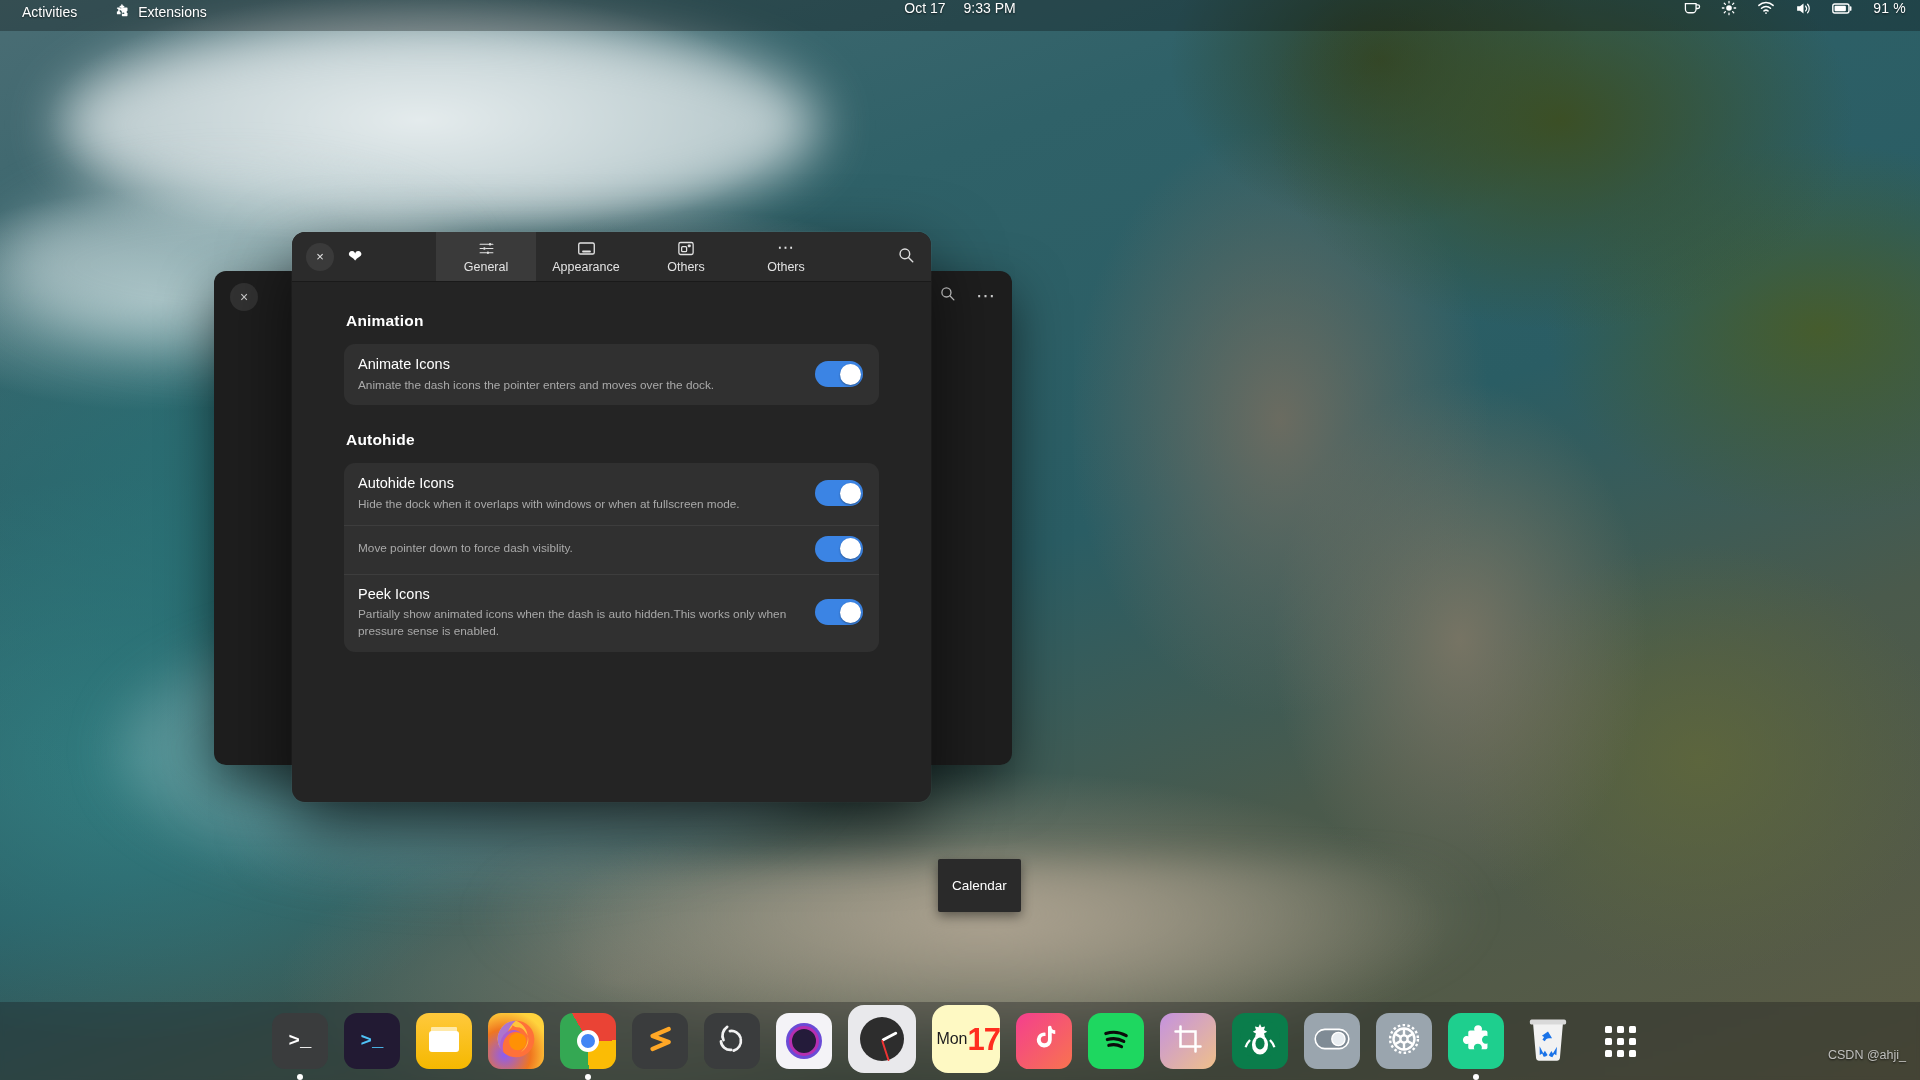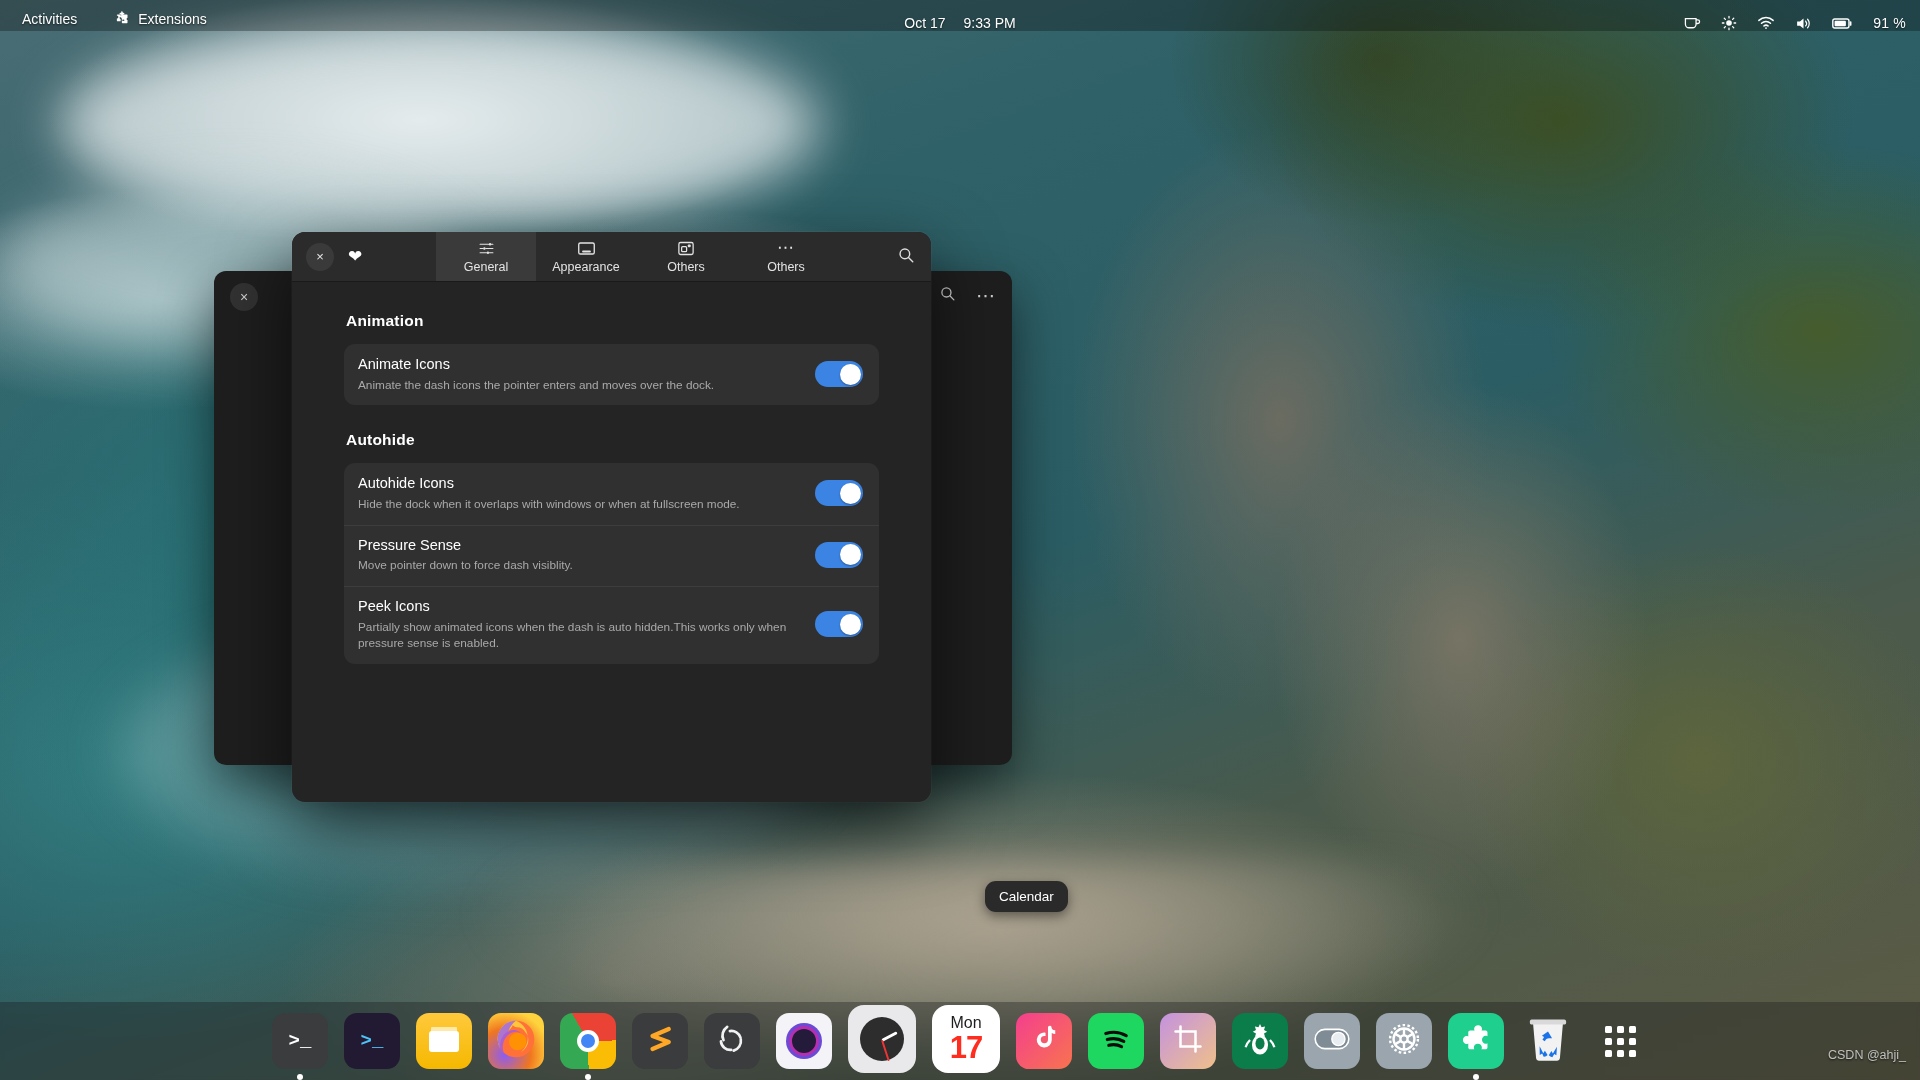--- a/index.html
+++ b/index.html
@@ -43,21 +43,21 @@
   .rockshelf{
     position:absolute; left:480px; top:860px; width:1000px; height:180px;
     background:radial-gradient(ellipse at 50% 30%, rgba(176,166,148,.85), rgba(130,122,106,0) 72%);
     filter:blur(16px);
   }
 
   
   #topbar{
     position:absolute; top:0; left:0; right:0; height:31px;
     background:rgba(10,12,12,.32);
-    display:flex; align-items:flex-end;
+    display:flex; align-items:flex-start;
     color:#fff; font-size:14px; z-index:60;
     text-shadow:0 1px 2px rgba(0,0,0,.6);
   }
   .tb-left{display:flex; align-items:center; gap:22px; padding-left:14px;}
   .tb-item{display:flex; align-items:center; gap:8px; padding:3px 8px; border-radius:6px; cursor:default;}
   .tb-center{position:absolute; left:50%; transform:translateX(-50%); display:flex; gap:18px; align-items:center;}
   .tb-right{position:absolute; right:14px; display:flex; align-items:center; gap:20px;}
   .tb-right svg{display:block;}
   #battery-pct{font-size:14px; letter-spacing:.2px;}
 
@@ -150,43 +150,43 @@
     position:relative; width:56px; height:56px; border-radius:13px;
     display:flex; align-items:center; justify-content:center;
     cursor:pointer; flex:0 0 auto;
   }
   .dock-item.big{width:68px; height:68px; margin-bottom:4px; border-radius:16px;}
   .running-dot{
     position:absolute; bottom:-11px; left:50%; transform:translateX(-50%);
     width:6px; height:6px; border-radius:50%; background:#fff;
   }
   #dock-tooltip{
-    position:absolute; left:985px; bottom:168px;
+    position:absolute; left:938px; bottom:168px;
     background:#2a2a2a; color:#fff; font-size:13.5px;
-    padding:8px 14px; border-radius:11px; z-index:55;
+    padding:19px 14px; border-radius:2px; z-index:55;
     box-shadow:0 4px 12px rgba(0,0,0,.45);
   }
 
   
   .ic-term   {background:#3a3c3d; color:#fff; font-family:"Liberation Mono",monospace; font-size:19px; font-weight:bold;}
   .ic-term2  {background:#221a33; color:#4fc3f7; font-family:"Liberation Mono",monospace; font-size:19px; font-weight:bold;}
   .ic-files  {background:linear-gradient(180deg,#ffc93c,#f5b800);}
   .ic-files .f1{width:30px; height:21px; background:#fff; border-radius:3px; box-shadow:0 -6px 0 -2px #ffe9a8;}
   .ic-firefox{background:radial-gradient(circle at 30% 75%, #8b5cf6 0%, #f0761f 45%, #ffd33d 78%);}
   .ic-chrome {background:conic-gradient(from -30deg,#ea4335 0 33%,#fbbc05 33% 58%,#34a853 58% 100%);}
   .ic-chrome .inner{width:22px;height:22px;border-radius:50%;background:#4285f4;border:4px solid #fff;}
   .ic-sublime{background:#3a3c3d; color:#ff9800;}
   .ic-obs    {background:#3a3c3d;}
   .ic-camera {background:#f4f3f7;}
   .ic-camera .lens{width:30px;height:30px;border-radius:50%;background:#241b3a;border:3px solid #b52fb0;box-shadow:0 0 0 3px #6a4bd6;}
   .ic-clock  {background:#e9e9ec;}
   .ic-clock .face{position:relative; width:44px;height:44px;border-radius:50%;background:#2d2d2d;}
   .ic-clock .h{position:absolute;left:50%;top:50%;width:17px;height:3px;background:#fff;border-radius:2px;transform-origin:0 50%;transform:rotate(-28deg);}
   .ic-clock .m{position:absolute;left:50%;top:50%;width:22px;height:2px;background:#e33;border-radius:2px;transform-origin:0 50%;transform:rotate(72deg);}
-  .ic-cal    {background:#ffffff; flex-direction:column; justify-content:center; line-height:1;}
+  .ic-cal    {background:#fef9c3; flex-direction:row; justify-content:flex-end; line-height:1;}
   .ic-cal .dow{color:#1d1d1f; font-size:16px; margin-bottom:1px;}
   .ic-cal .day{color:#ff2d1f; font-size:31px; font-weight:bold; letter-spacing:-1px;}
   .ic-tiktok {background:linear-gradient(135deg,#f43f8e,#f8734f); color:#fff; font-size:30px;}
   .ic-spotify{background:#1ed760;}
   .ic-crop   {background:linear-gradient(135deg,#c492e0,#efc08a); color:#fff;}
   .ic-starbucks{background:#0a7d4b; color:#fff;}
   .ic-toggle {background:#9aa5ae;}
   .ic-gear   {background:#9aa5ae; color:#fff;}
   .ic-puzzle {background:#1ecf8e; color:#fff; font-size:28px;}
   .ic-trash  {background:transparent;}
@@ -369,21 +369,20 @@
           <div class="row-title">Autohide Icons</div>
           <div class="row-sub">Hide the dock when it overlaps with windows or when at fullscreen mode.</div>
         </div>
         <div class="toggle">
           <div class="knob"></div>
         </div>
       </div>
 
       <div class="row">
         <div class="row-text">
-          <div class="row-title">Pressure Sense</div>
           <div class="row-sub">Move pointer down to force dash visiblity.</div>
         </div>
         <div class="toggle">
           <div class="knob"></div>
         </div>
       </div>
 
       <div class="row">
         <div class="row-text">
           <div class="row-title">Peek Icons</div>

